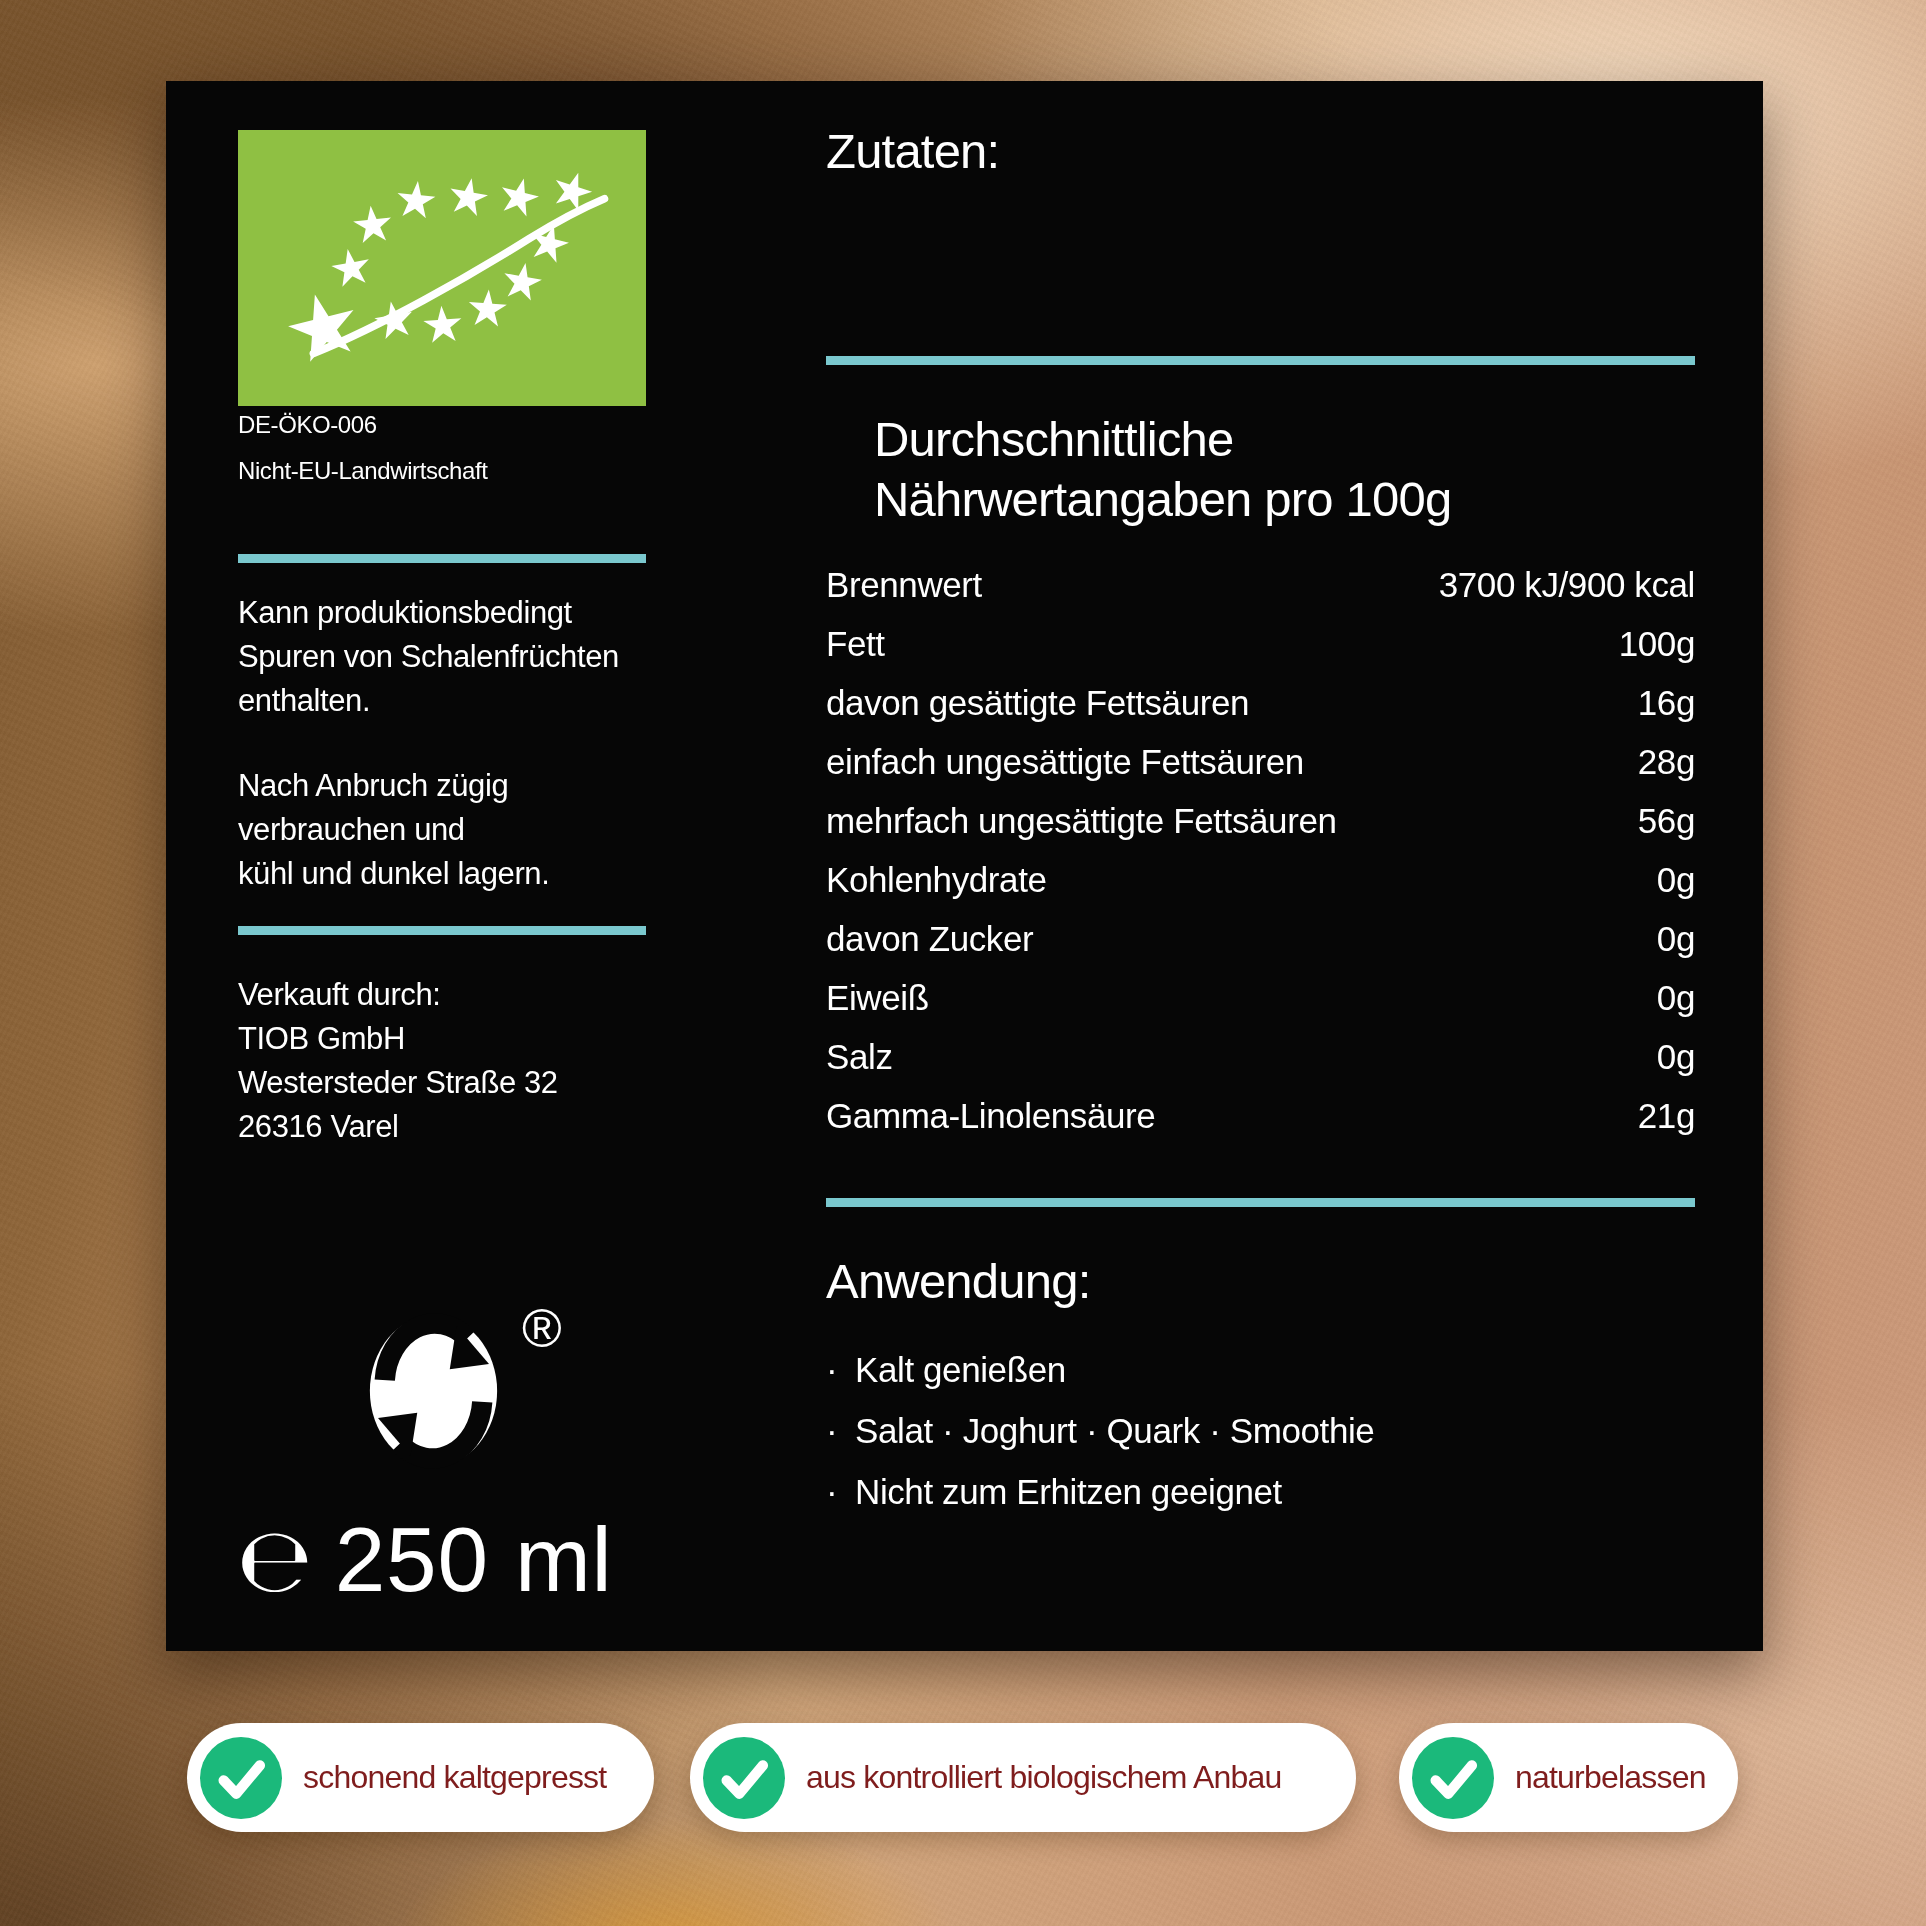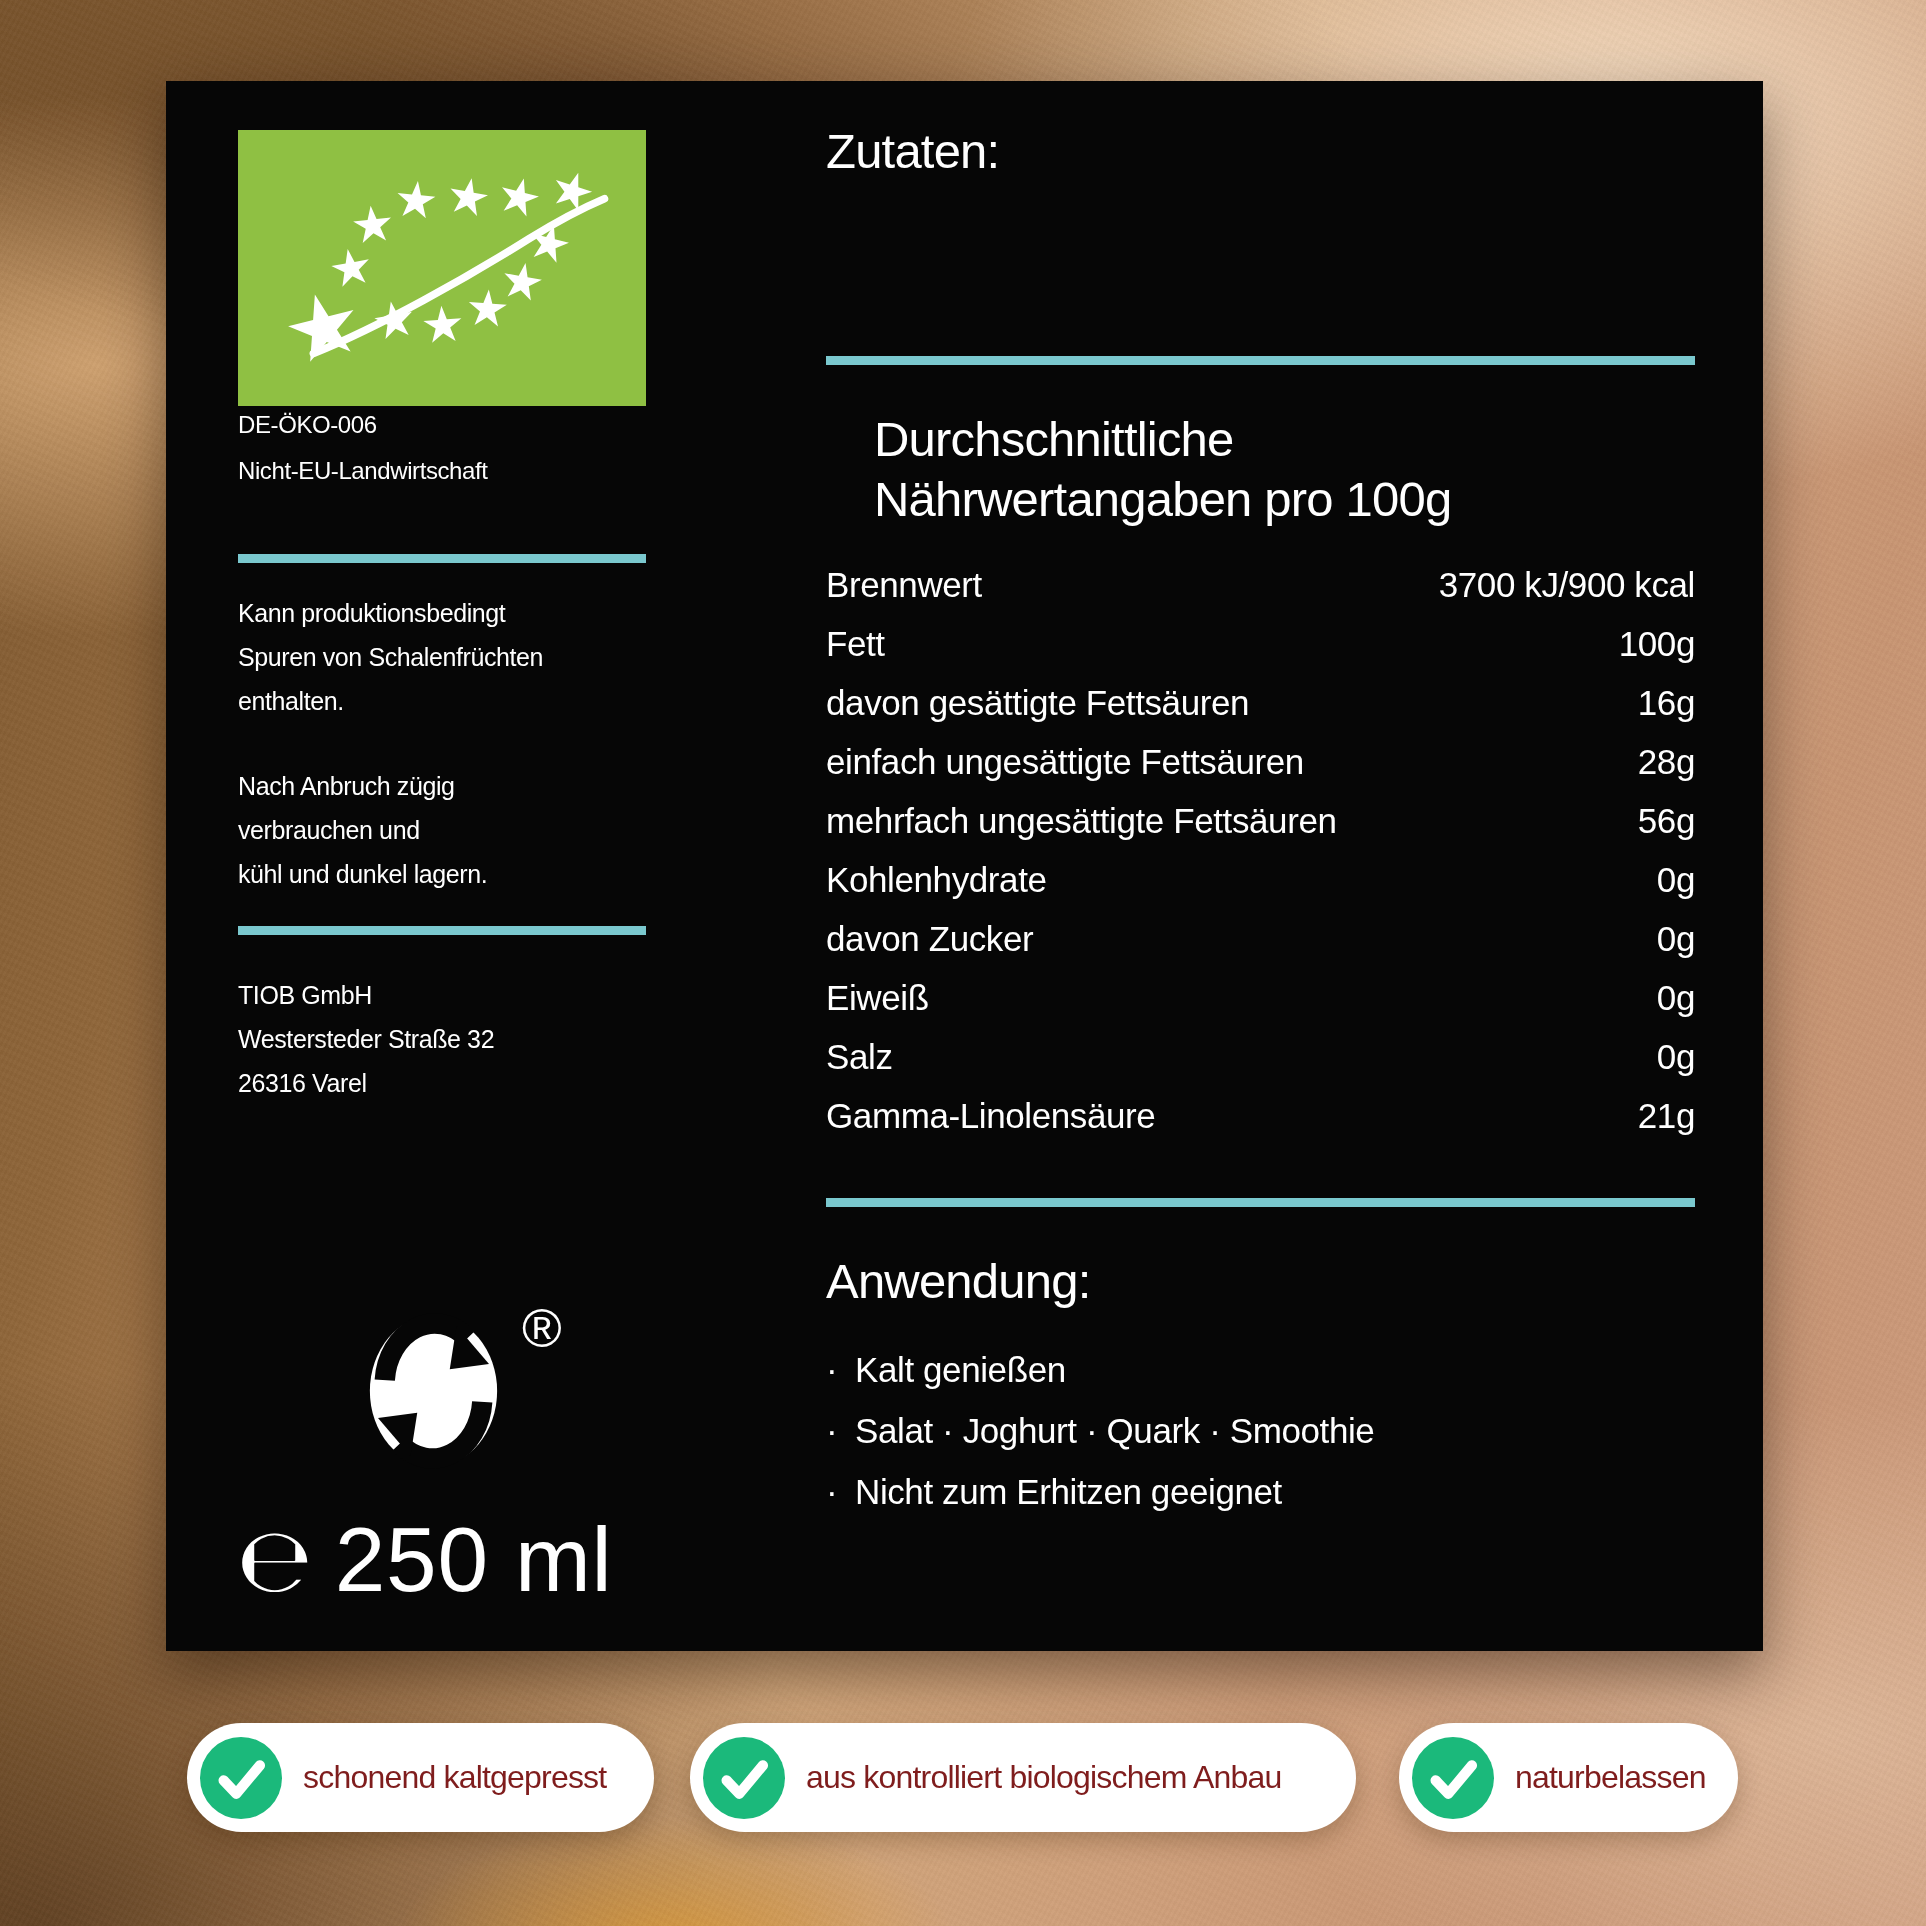--- a/index.html
+++ b/index.html
@@ -18,21 +18,21 @@
   .grain{position:absolute;inset:0;pointer-events:none;opacity:.5;
     background-image:
       repeating-linear-gradient(118deg, rgba(255,255,255,.03) 0 2.3px, rgba(0,0,0,.03) 2.3px 4.6px),
       repeating-linear-gradient(24deg, rgba(255,255,255,.018) 0 3.9px, rgba(0,0,0,.018) 3.9px 7.7px);}
   .panel{position:absolute;left:166px;top:81px;width:1597px;height:1570px;
     background:#060606;box-shadow:0 21.6px 54px rgba(25,12,2,.45);color:#fff;}
   .rule{position:absolute;height:8.5px;background:#7AC8CE;}
   
   .eu-logo{position:absolute;left:72px;top:49px;width:408px;height:276px;background:#8FC043;}
   .reg-code{position:absolute;left:72px;top:321px;font-size:24px;line-height:46px;letter-spacing:-0.4px;}
-  .body-text{position:absolute;left:72px;width:432px;font-size:25px;line-height:44px;letter-spacing:-0.4px;}
+  .body-text{position:absolute;left:72px;width:432px;font-size:31px;line-height:44px;letter-spacing:-0.4px;}
   .seller{top:892px;}
   .p1{top:510px;} .p2{top:683px;}
   .green-dot{position:absolute;left:193px;top:1216px;width:247px;height:189px;}
   .green-dot svg{position:absolute;left:0;top:6.2px;width:149px;height:176px;}
   .regmark{position:absolute;left:163px;top:0;font-size:54px;color:#fff;}
   .volume{position:absolute;left:71px;top:1427px;display:flex;align-items:baseline;gap:21.6px;color:#fff;}
   .e-mark{font-family:"DejaVu Sans", sans-serif;font-size:89px;}
   .vol-amount{font-size:91px;letter-spacing:0.8px;}
   .h1{font-size:49px;letter-spacing:-0.8px;line-height:60px;}
   .z-title{position:absolute;left:660px;top:40px;}
@@ -98,20 +98,21 @@
 
     <div class="body-text p2">
       <div>Nach Anbruch zügig</div>
       <div>verbrauchen und</div>
       <div>kühl und dunkel lagern.</div>
     </div>
 
     <div class="rule" style="left:72px;top:845px;width:408px;"></div>
 
     <div class="body-text seller">
+      <div>Verkauft durch:</div>
       <div>TIOB GmbH</div>
       <div>Westersteder Straße 32</div>
       <div>26316 Varel</div>
     </div>
 
     <div class="green-dot">
       <svg viewBox="-110 -130 220 260">
         <ellipse cx="0" cy="0" rx="94" ry="111" fill="#fff"></ellipse>
         <path d="M -72,-16 A 74,90 0 0 1 50,-78" fill="none" stroke="#060606" stroke-width="30"></path>
         <polygon points="34,-96 82,-40 24,-32" fill="#060606"></polygon>

